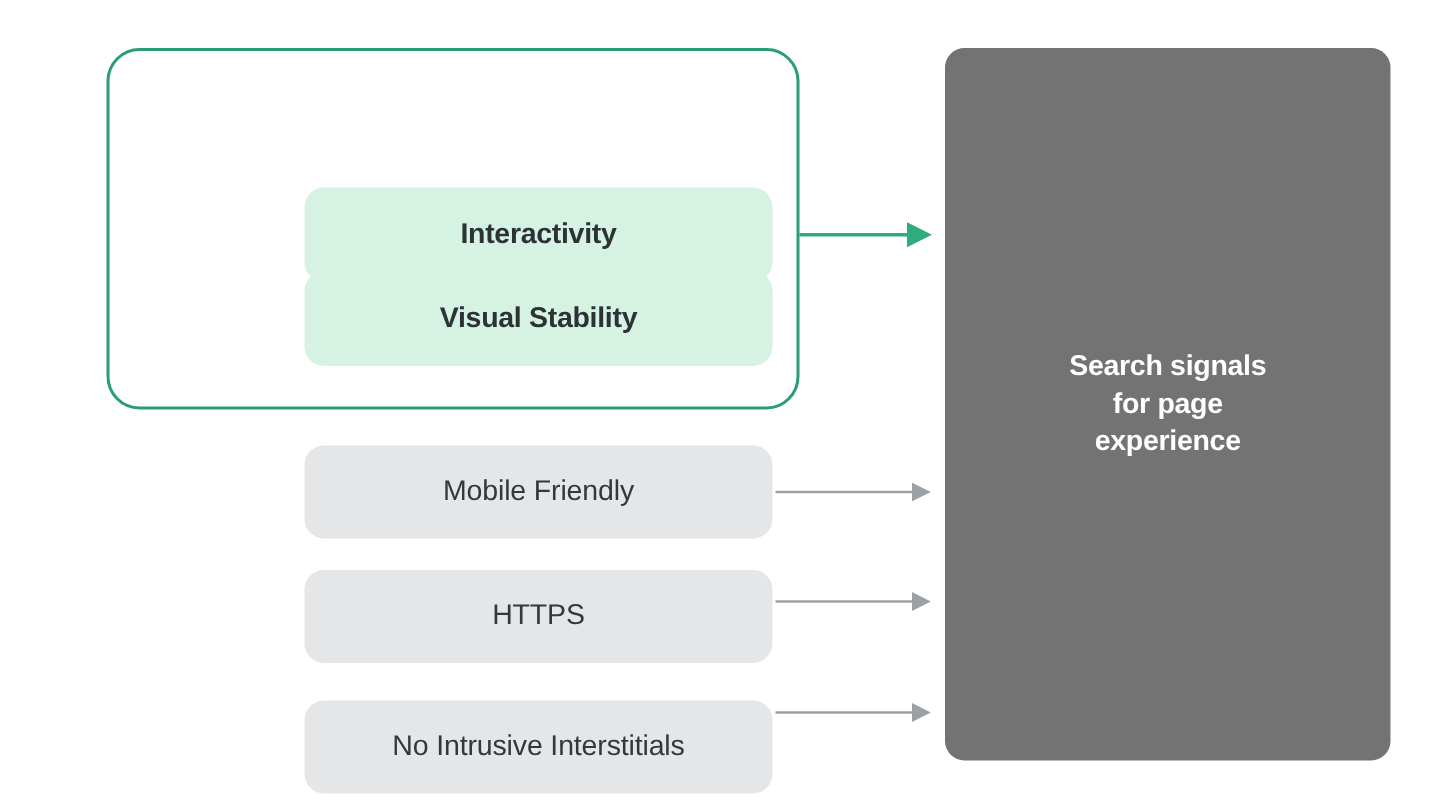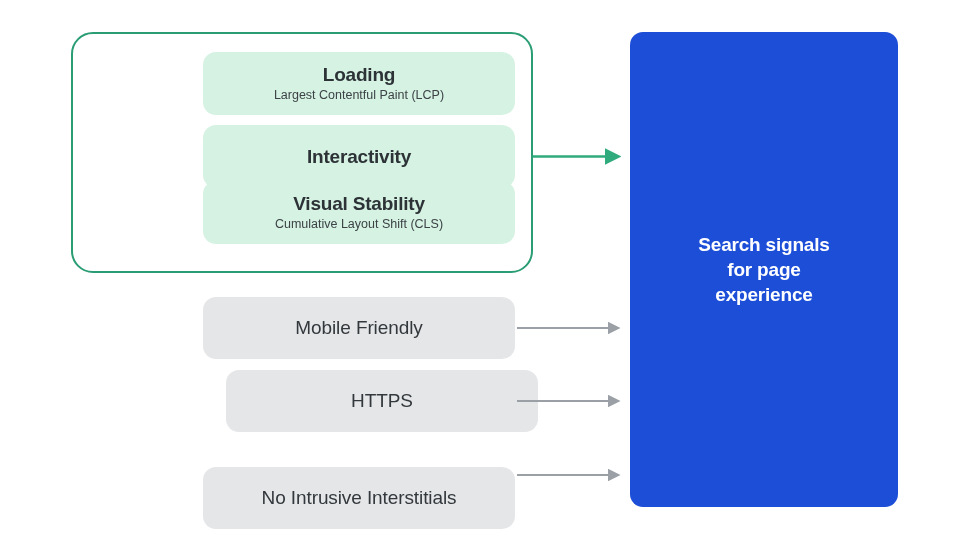--- a/index.html
+++ b/index.html
@@ -72,35 +72,35 @@
     left:203px;
     width:312px;
     height:62px;
     background:#e5e6e8;
     border-radius:13px;
     display:flex;
     align-items:center;
     justify-content:center;
   }
   .gray-card.g0 { top:297px; }
-  .gray-card.g1 { top:370px;margin-left:23px; }
+  .gray-card.g1 { top:380px; }
   .gray-card.g2 { top:467px; }
   .gray-label {
     color:#33383c;
     font-size:19px;
     font-weight:normal;
     letter-spacing:-0.1px;
   }
 
   
   .blue-panel {
     position:absolute;
     left:630px; top:32px;
-    width:268px; height:475px;
-    background:#1d4ed8;
+    width:297px; height:475px;
+    background:#737373;
     border-radius:13px;
     display:flex;
     align-items:center;
     justify-content:center;
   }
   .blue-text {
     color:#ffffff;
     font-size:19px;
     font-weight:bold;
     line-height:25px;
@@ -118,32 +118,27 @@
   }
 </style>
 </head>
 <body>
 
 <div id="stage">
 
   <div class="cwv-container"></div>
 
 
-  <div class="vital-card v0">
-    <div class="vital-title">Loading</div>
-    <div class="vital-sub">Largest Contentful Paint (LCP)</div>
-  </div>
 
   <div class="vital-card v1">
     <div class="vital-title">Interactivity</div>
   </div>
 
   <div class="vital-card v2">
     <div class="vital-title">Visual Stability</div>
-    <div class="vital-sub">Cumulative Layout Shift (CLS)</div>
   </div>
 
   <div class="gray-card g0">
     <div class="gray-label">Mobile Friendly</div>
   </div>
 
   <div class="gray-card g1">
     <div class="gray-label">HTTPS</div>
   </div>
 

